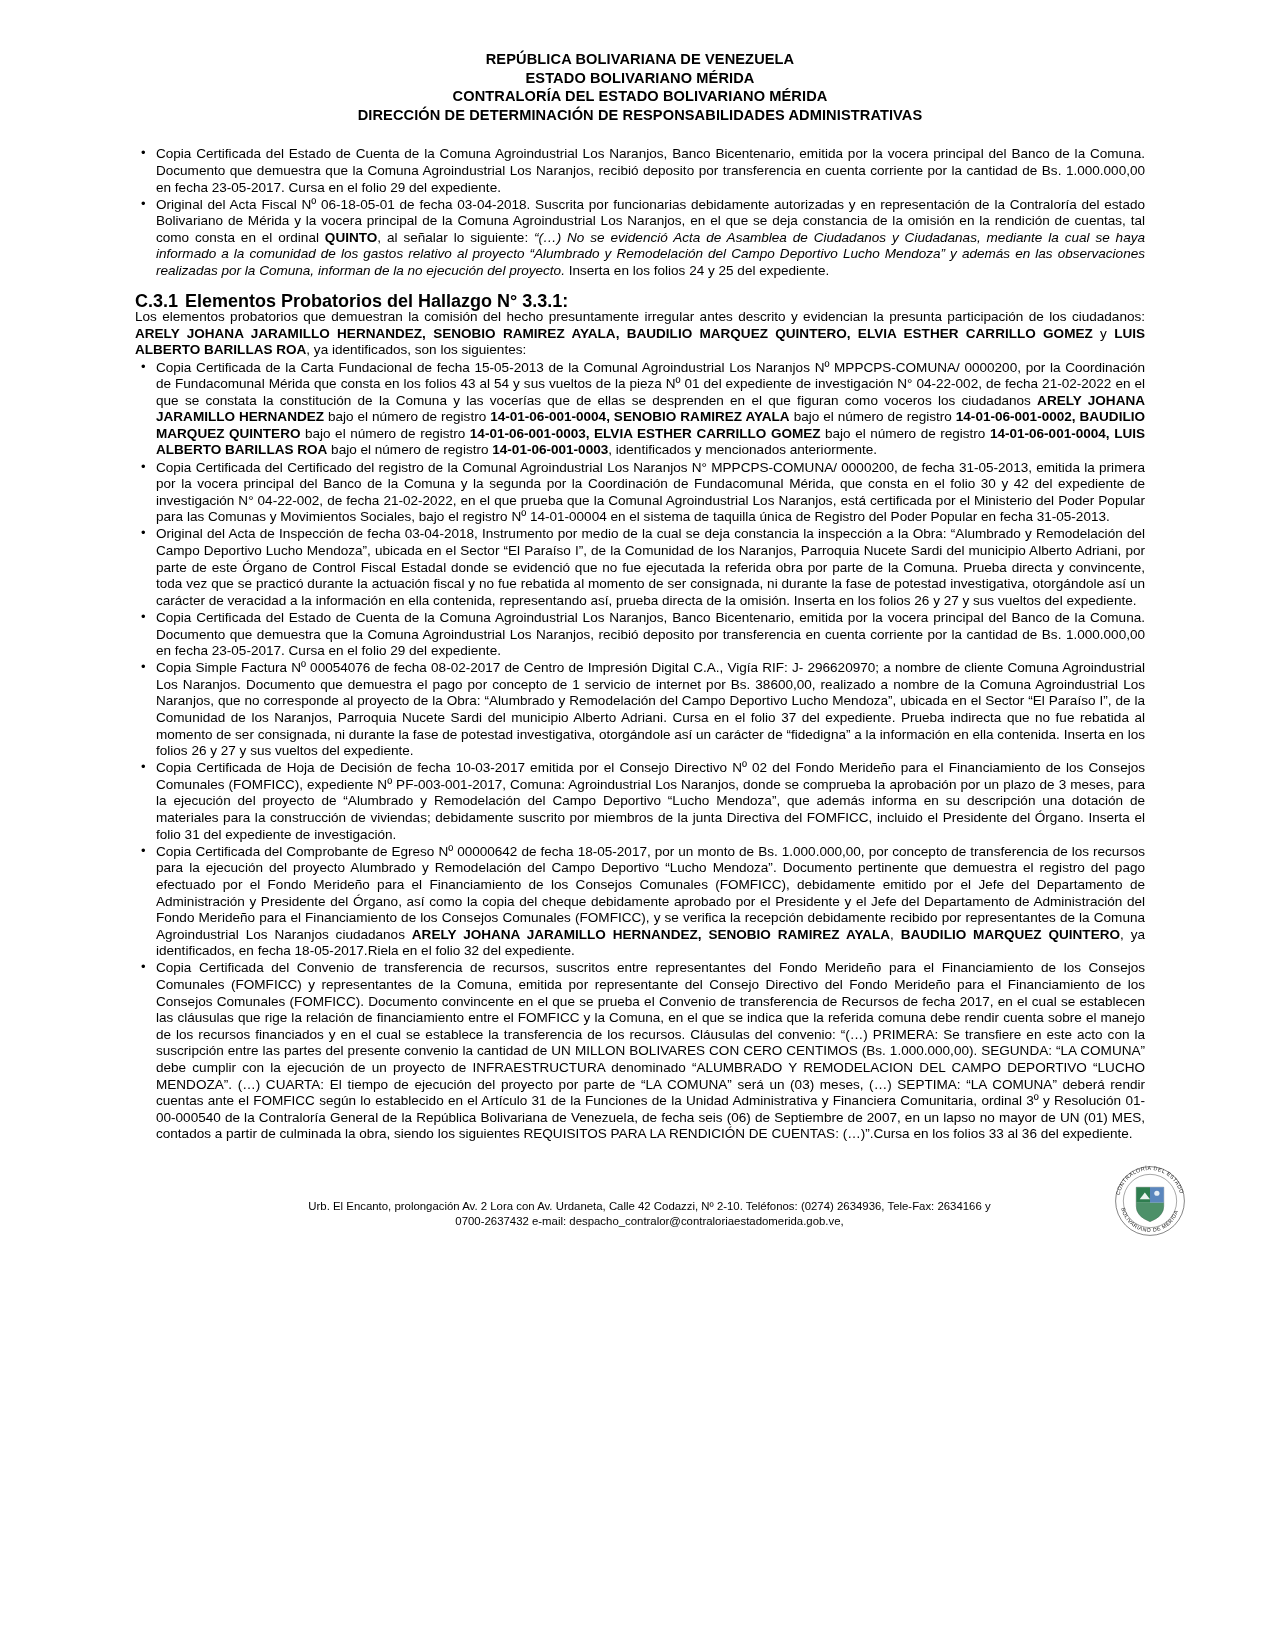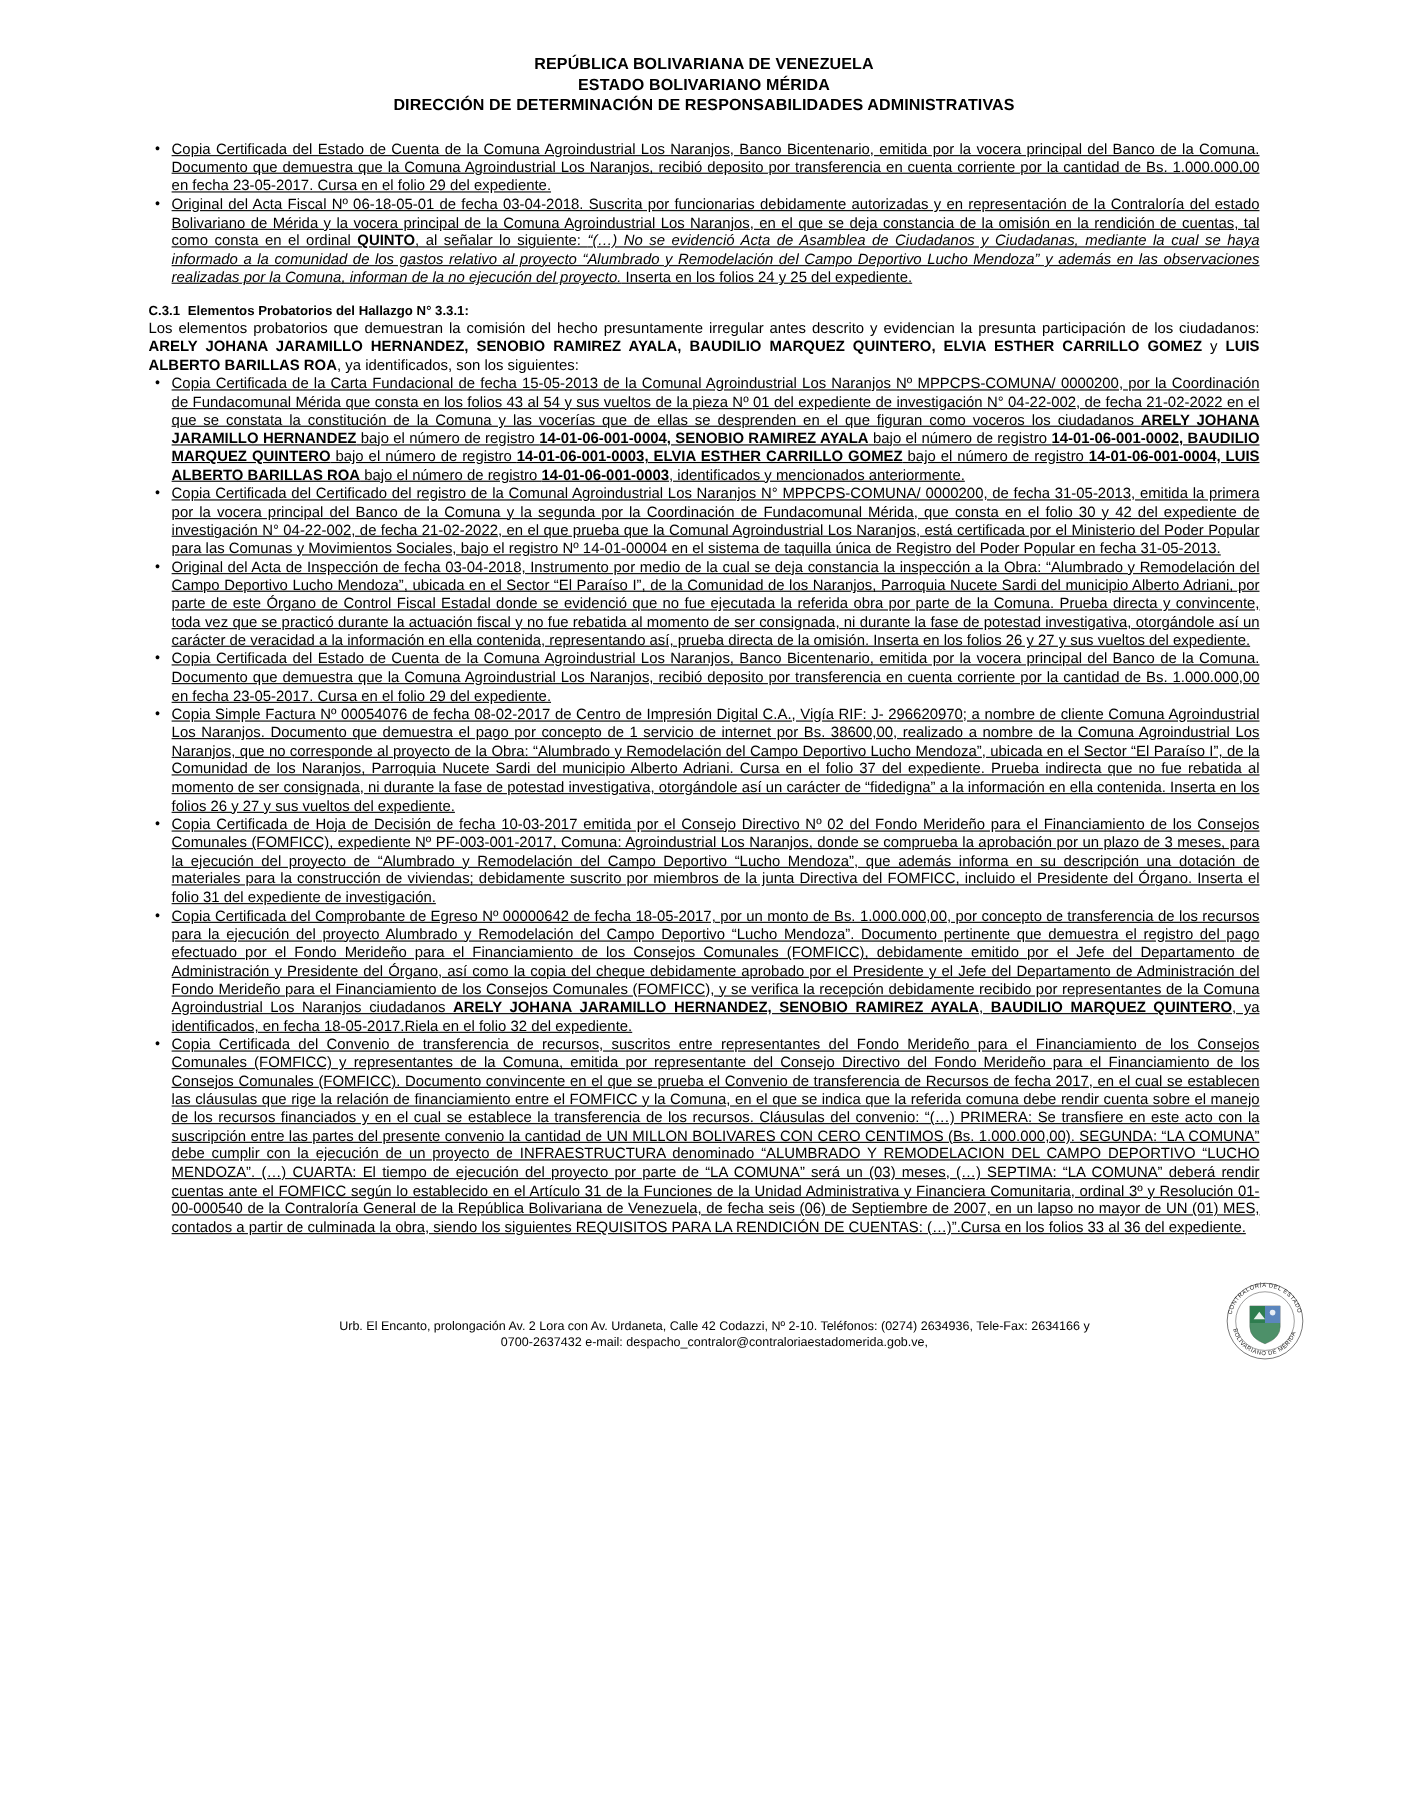--- a/index.html
+++ b/index.html
@@ -43,40 +43,39 @@
     list-style: none;
     margin: 0;
     padding: 0;
   }
   ul.bullets > li {
     position: relative;
     padding-left: 21px;
     margin: 0 0 0.5px 0;
     text-align: justify;
     text-justify: inter-word;
-    text-decoration: underline;
   }
   ul.bullets > li::before {
     content: "\2022";
     position: absolute;
     left: 6px;
     top: -1px;
     font-size: 13px;
     line-height: 16.6px;
   }
   ul.bullets > li > p {
     margin: 0;
     text-align: justify;
   }
   
   li > p { text-align-last: left; }
 
   .section-head {
     font-weight: bold;
-    font-size: 12px;
+    font-size: 18px;
     line-height: 16.6px;
     margin: 13px 0 0 0;
     text-align: left;
   }
   .section-head .code { margin-right: 7px; }
 
   .intro-para {
     margin: 0 0 0.5px 0;
     text-align: justify;
     text-align-last: left;
@@ -107,20 +106,21 @@
   }
 </style>
 </head>
 <body>
 
 <div class="page">
 
   <div class="letterhead">
     <div>REPÚBLICA BOLIVARIANA DE VENEZUELA</div>
     <div>ESTADO BOLIVARIANO MÉRIDA</div>
+    <div>CONTRALORÍA DEL ESTADO BOLIVARIANO MÉRIDA</div>
     <div>DIRECCIÓN DE DETERMINACIÓN DE RESPONSABILIDADES ADMINISTRATIVAS</div>
   </div>
 
   <ul class="bullets body-text">
     <li>
       <p>Copia Certificada del Estado de Cuenta de la Comuna Agroindustrial Los Naranjos, Banco Bicentenario, emitida por la vocera principal del Banco de la Comuna. Documento que demuestra que la Comuna Agroindustrial Los Naranjos, recibió deposito por transferencia en cuenta corriente por la cantidad de Bs. 1.000.000,00 en fecha 23-05-2017. Cursa en el folio 29 del expediente.</p>
     </li>
     <li>
       <p><span>Original del Acta Fiscal Nº 06-18-05-01 de fecha 03-04-2018. Suscrita por funcionarias debidamente autorizadas y en representación de la Contraloría del estado Bolivariano de Mérida y la vocera principal de la Comuna Agroindustrial Los Naranjos, en el que se deja constancia de la omisión en la rendición de cuentas,  tal como consta en el ordinal </span><b>QUINTO</b><span>, al señalar lo siguiente: </span><i>“(…) No se evidenció Acta de Asamblea de Ciudadanos y Ciudadanas, mediante la cual se haya informado a la comunidad de los gastos relativo al proyecto “Alumbrado y Remodelación del Campo Deportivo Lucho Mendoza” y además en las observaciones realizadas por la Comuna, informan de la no ejecución del proyecto.</i><span> Inserta en los folios 24 y 25 del expediente.</span></p>
     </li>

